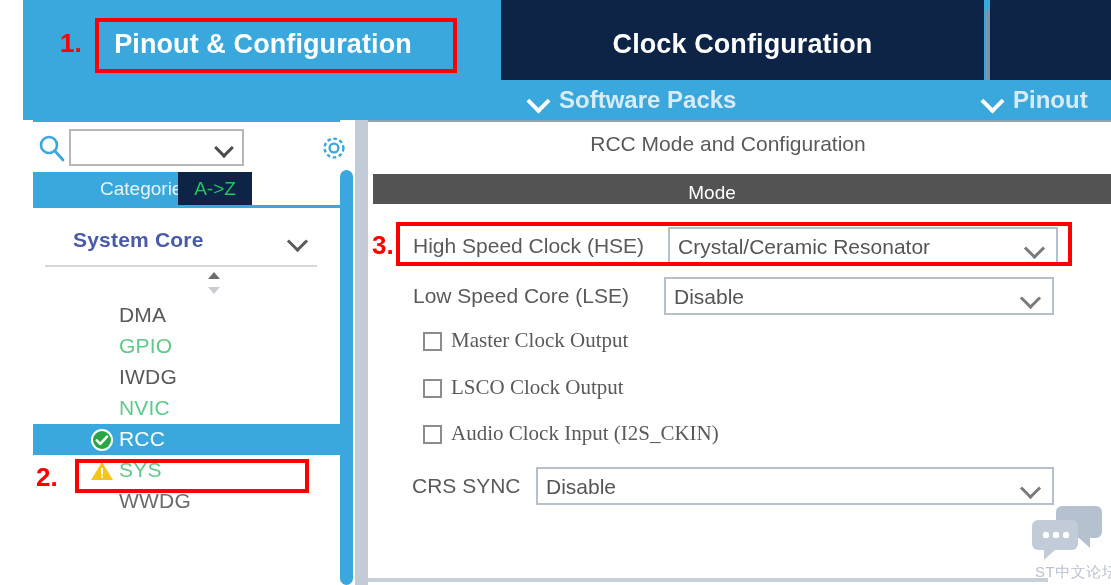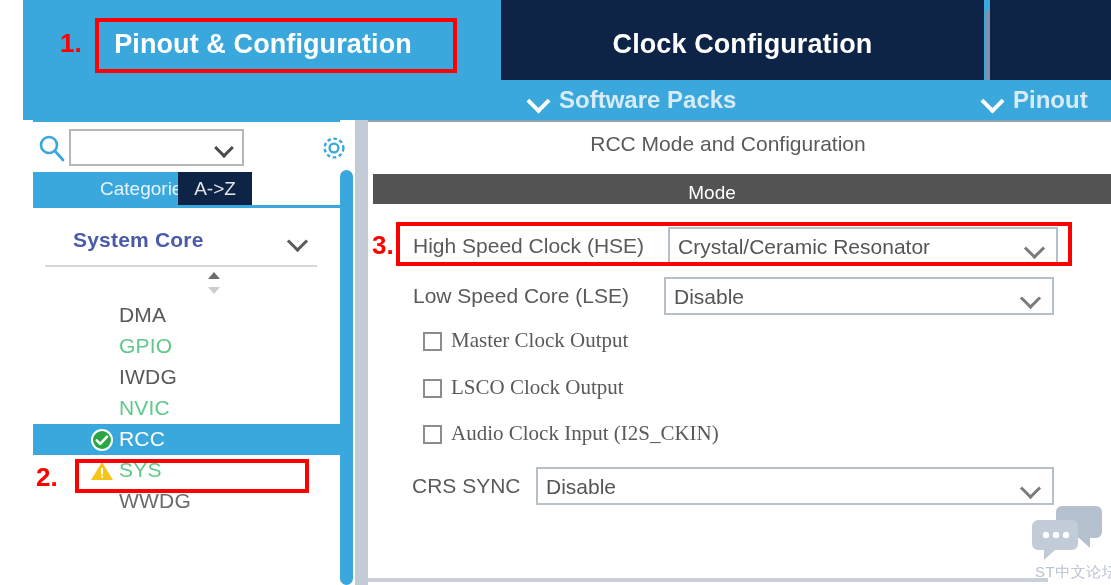--- a/index.html
+++ b/index.html
@@ -92,21 +92,21 @@
   .tabs2{
     position:absolute;left:0;top:50px;width:307px;height:33px;
     background:#3aa8dc;
   }
   .tab2{
     position:absolute;top:0;height:33px;
     display:flex;align-items:center;justify-content:center;
     font-size:19px;color:#e6f4fb;white-space:nowrap;
   }
   .tab2-cat{left:16px;width:164px;background:#3aa8dc;padding-left:15px;}
-  .tab2-az{left:145px;width:74px;background:#0d2447;color:#e5e5e5;}
+  .tab2-az{left:145px;width:74px;background:#0d2447;color:#22c55e;}
   .tabs2-blank{position:absolute;left:219px;top:0;width:88px;height:33px;background:#ffffff;}
   .tabs2-rule{position:absolute;left:0;top:83px;width:307px;height:3px;background:#3aa8dc;}
 
   .listarea{
     position:absolute;left:0;top:86px;width:307px;height:379px;
     background:#ffffff;overflow:hidden;
   }
   .group-head{
     position:absolute;left:14px;top:18px;width:270px;height:34px;
   }

